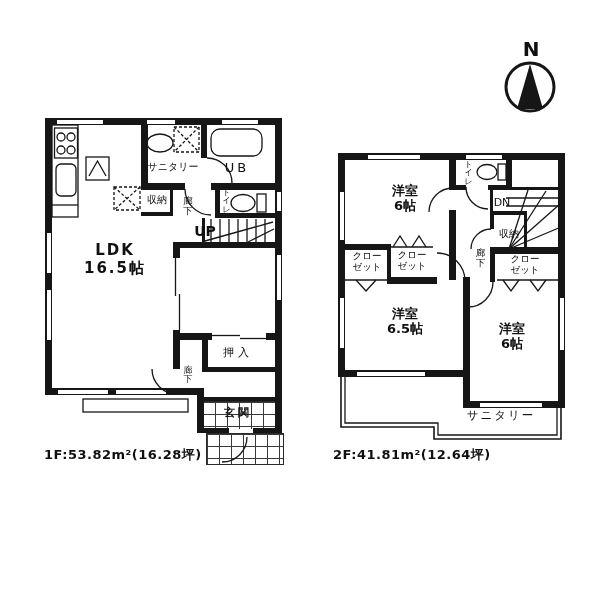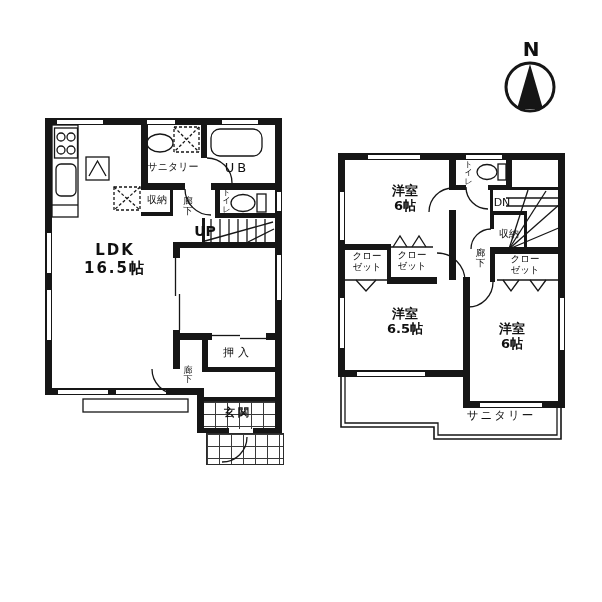--- a/index.html
+++ b/index.html
@@ -204,20 +204,21 @@
   <div class="lbl" style="left:180px;top:196px;width:16px;font-size:9.5px;line-height:1.05">廊
 下</div>
   <div class="lbl" style="left:193px;top:223px;width:24px;font-size:14px;font-weight:700">UP</div>
   <div class="lbl" style="left:221px;top:189px;width:11px;font-size:8px;line-height:1.05">ト
 イ
 レ</div>
   <div class="lbl" style="left:212px;top:347px;width:52px;font-size:11px;letter-spacing:4px">押入</div>
   <div class="lbl" style="left:181px;top:366px;width:14px;font-size:9px;line-height:1.05">廊
 下</div>
   <div class="lbl" style="left:211px;top:407px;width:54px;font-size:11px;font-weight:600;letter-spacing:3px">玄関</div>
+  <div class="cap" style="left:44px;top:446px">1F:53.82m²(16.28坪)</div>
 
   <div class="lbl" style="left:370px;top:183px;width:70px;font-size:13px;font-weight:600">洋室
 6帖</div>
   <div class="lbl" style="left:463px;top:161px;width:11px;font-size:8px;line-height:1.05">ト
 イ
 レ</div>
   <div class="lbl" style="left:487px;top:197px;width:30px;font-size:11px;font-weight:400">DN</div>
   <div class="lbl" style="left:494px;top:228px;width:30px;font-size:10px">収納</div>
   <div class="lbl" style="left:346px;top:250px;width:42px;font-size:9.5px">クロー
 ゼット</div>
@@ -225,14 +226,15 @@
 ゼット</div>
   <div class="lbl" style="left:473px;top:248px;width:15px;font-size:9.5px;line-height:1.05">廊
 下</div>
   <div class="lbl" style="left:503px;top:253px;width:44px;font-size:9.5px">クロー
 ゼット</div>
   <div class="lbl" style="left:370px;top:306px;width:70px;font-size:13px;font-weight:600">洋室
 6.5帖</div>
   <div class="lbl" style="left:477px;top:321px;width:70px;font-size:13px;font-weight:600">洋室
 6帖</div>
   <div class="lbl" style="left:455px;top:409px;width:92px;font-size:11.5px;letter-spacing:2px">サニタリー</div>
+  <div class="cap" style="left:333px;top:446px">2F:41.81m²(12.64坪)</div>
 
 </div>
 
 </body></html>

